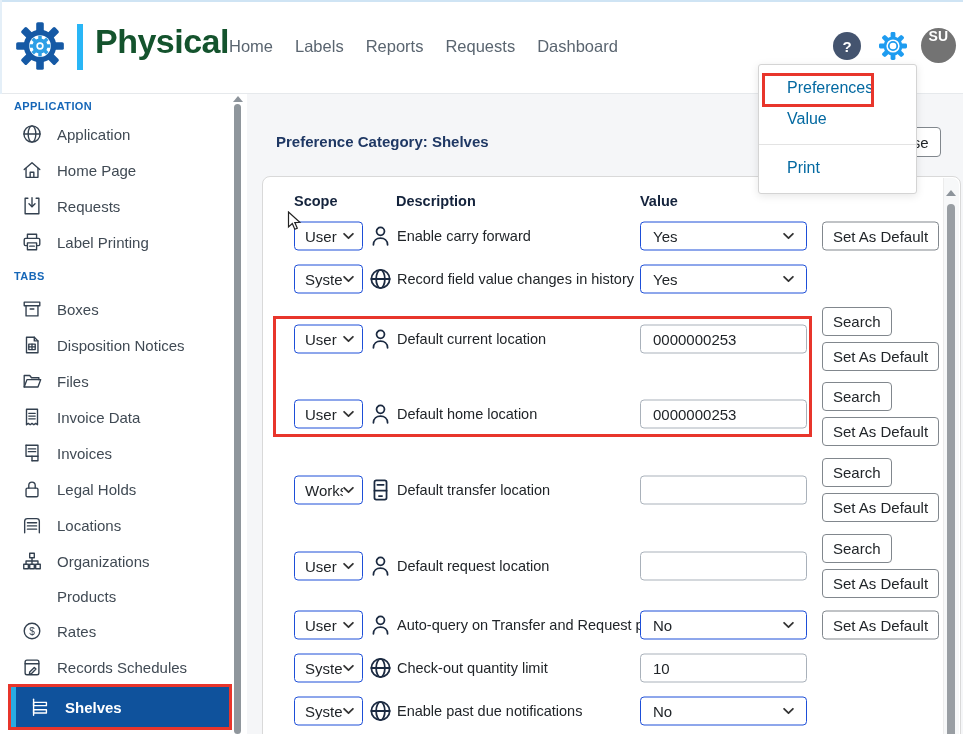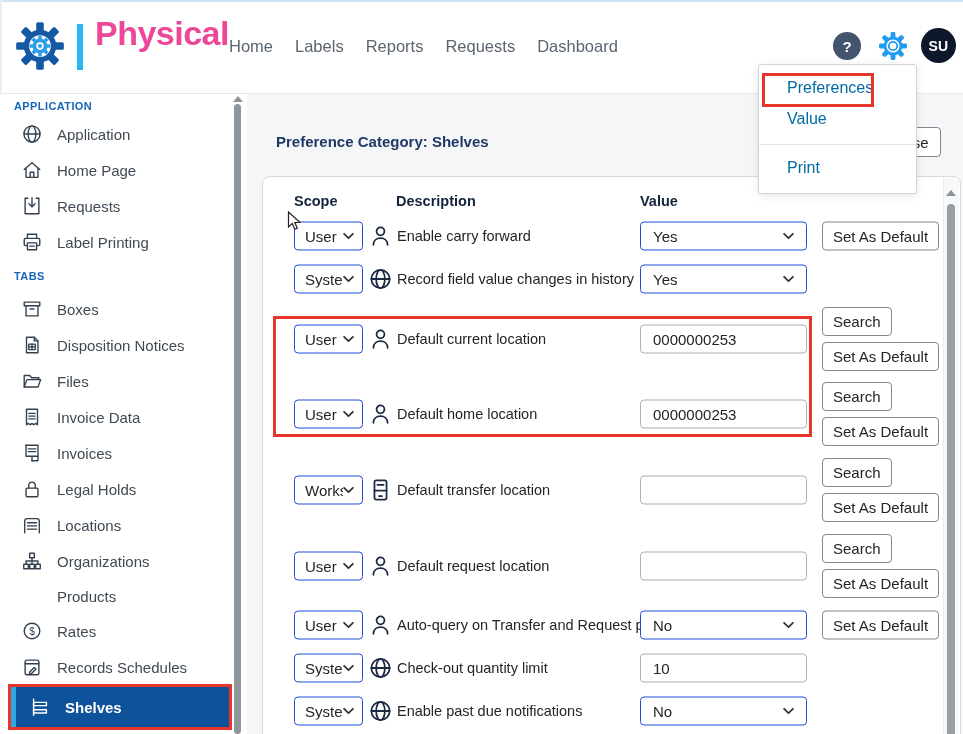--- a/index.html
+++ b/index.html
@@ -8,28 +8,28 @@
     background:#fff;font-family:"Liberation Sans",sans-serif;
     -webkit-font-smoothing:antialiased;
   }
   .top-line{position:absolute;top:0;left:0;width:963px;height:2px;background:#cfe4f4;z-index:40;}
   .left-line{position:absolute;top:0;left:0;width:2px;height:94px;background:#e4eff8;z-index:40;}
 
   
   .header{position:absolute;top:0;left:0;width:963px;height:93px;background:#fff;border-bottom:1px solid #e6e9ec;}
   .logo-gear{position:absolute;left:14px;top:20px;width:52px;height:52px;}
   .logo-bar{position:absolute;left:77px;top:24px;width:6px;height:46px;background:#29b6f6;}
-  .app-title{position:absolute;left:95px;top:14px;font-size:34px;font-weight:bold;color:#ec4899;letter-spacing:-0.5px;}
+  .app-title{position:absolute;left:95px;top:22px;font-size:34px;font-weight:bold;color:#14532d;letter-spacing:-0.5px;}
   .nav{position:absolute;left:229px;top:0;height:93px;display:flex;align-items:center;gap:22px;}
   .nav-item{font-size:16.5px;color:#5a6570;cursor:default;}
   .help-circle{position:absolute;left:833px;top:32px;width:28px;height:28px;border-radius:50%;background:#44546f;color:#fff;
     display:flex;align-items:center;justify-content:center;font-size:15px;font-weight:bold;}
   .hdr-gear{position:absolute;left:878px;top:31px;width:30px;height:30px;}
-  .avatar{position:absolute;left:921px;top:28px;width:35px;height:35px;border-radius:50%;background:#0f172a;color:#fff;
-    display:flex;align-items:center;justify-content:center;font-size:14px;font-weight:bold;letter-spacing:0.3px;}
+  .avatar{position:absolute;left:921px;top:28px;width:35px;height:35px;border-radius:50%;background:#737373;color:#fff;
+    display:flex;justify-content:center;font-size:14px;font-weight:bold;letter-spacing:0.3px;}
 
   
   .sidebar{position:absolute;top:94px;left:0;width:247px;height:640px;background:#fff;border-right:1px solid #e4e6e9;}
   .side-section-label{position:absolute;left:14px;font-size:11px;font-weight:bold;color:#1667b8;letter-spacing:0.4px;}
   .side-item{position:absolute;left:0;width:230px;height:36px;cursor:pointer;}
   .s-icon{position:absolute;left:21px;top:50%;transform:translateY(-50%);width:22px;height:22px;}
   .s-icon svg{width:22px;height:22px;stroke:#33404f;fill:none;stroke-width:1.5;stroke-linecap:round;stroke-linejoin:round;}
   .s-label{position:absolute;left:57px;top:50%;transform:translateY(-50%);font-size:15px;color:#404a54;white-space:nowrap;}
   .shelves-sel{position:absolute;left:8px;top:590px;width:218px;height:40px;border:3px solid #e8352b;background:#0f529c;display:flex;}
   .shelves-accent{width:5px;background:#29abe2;}

